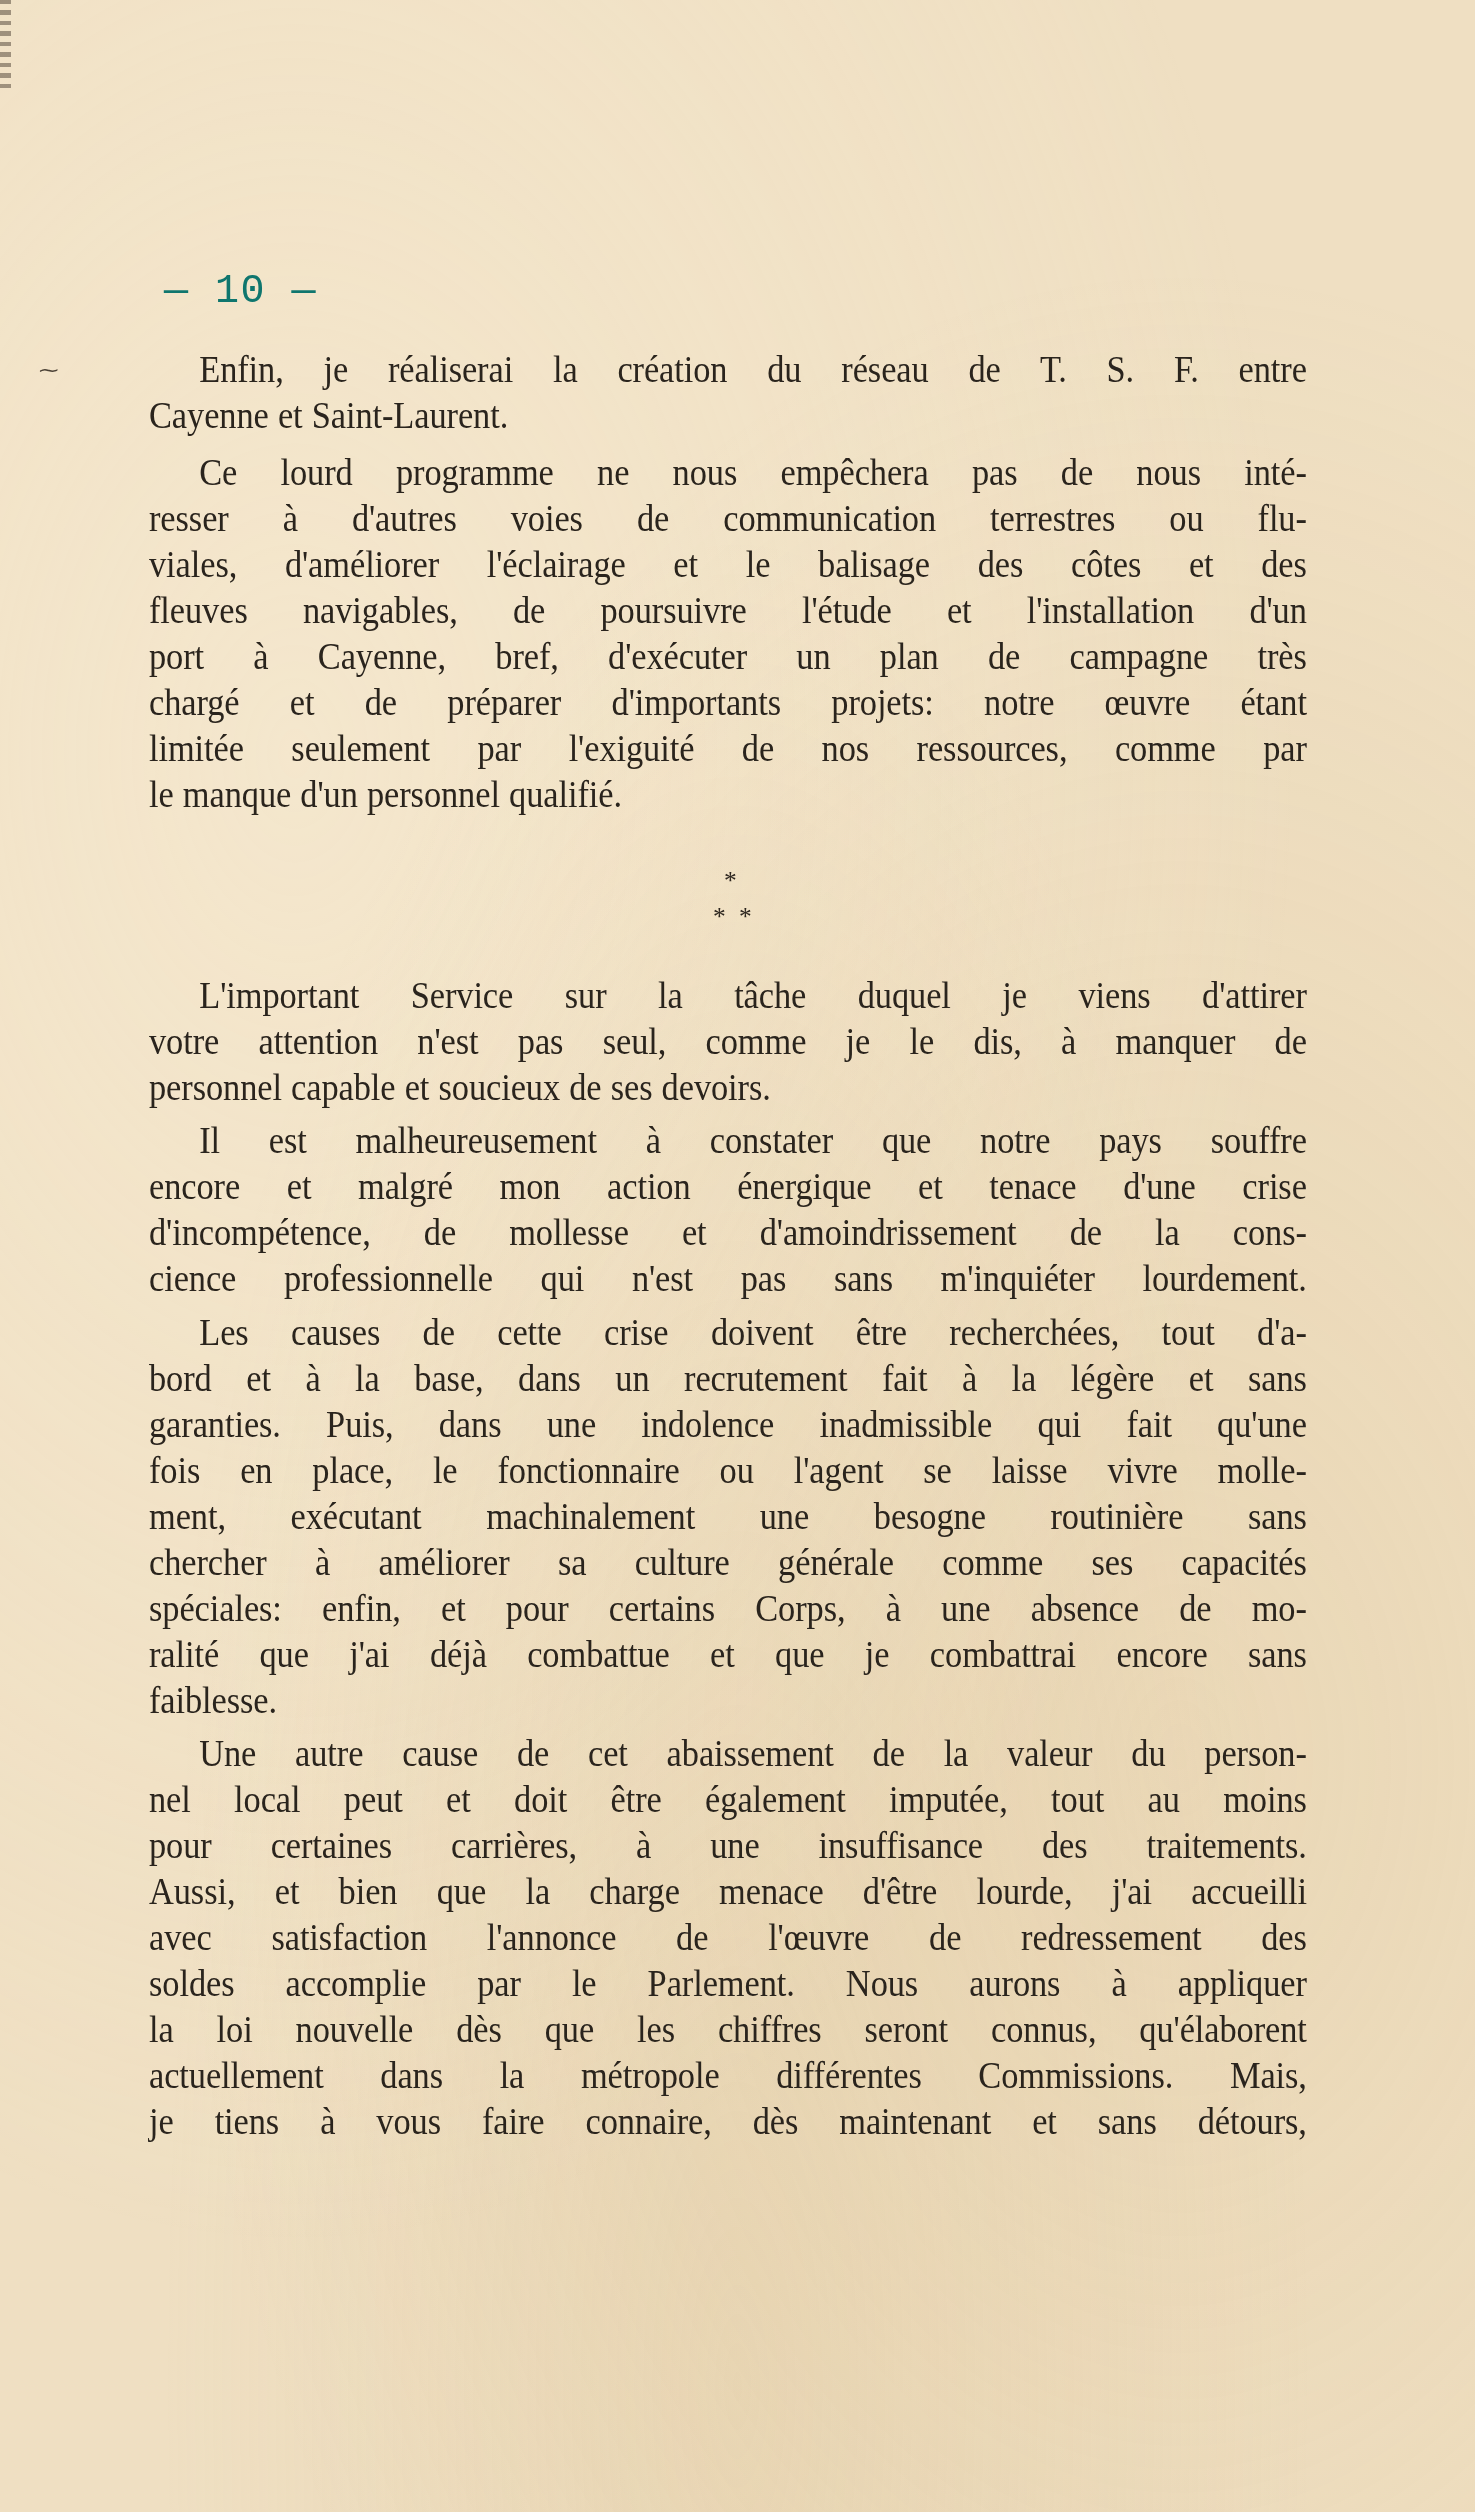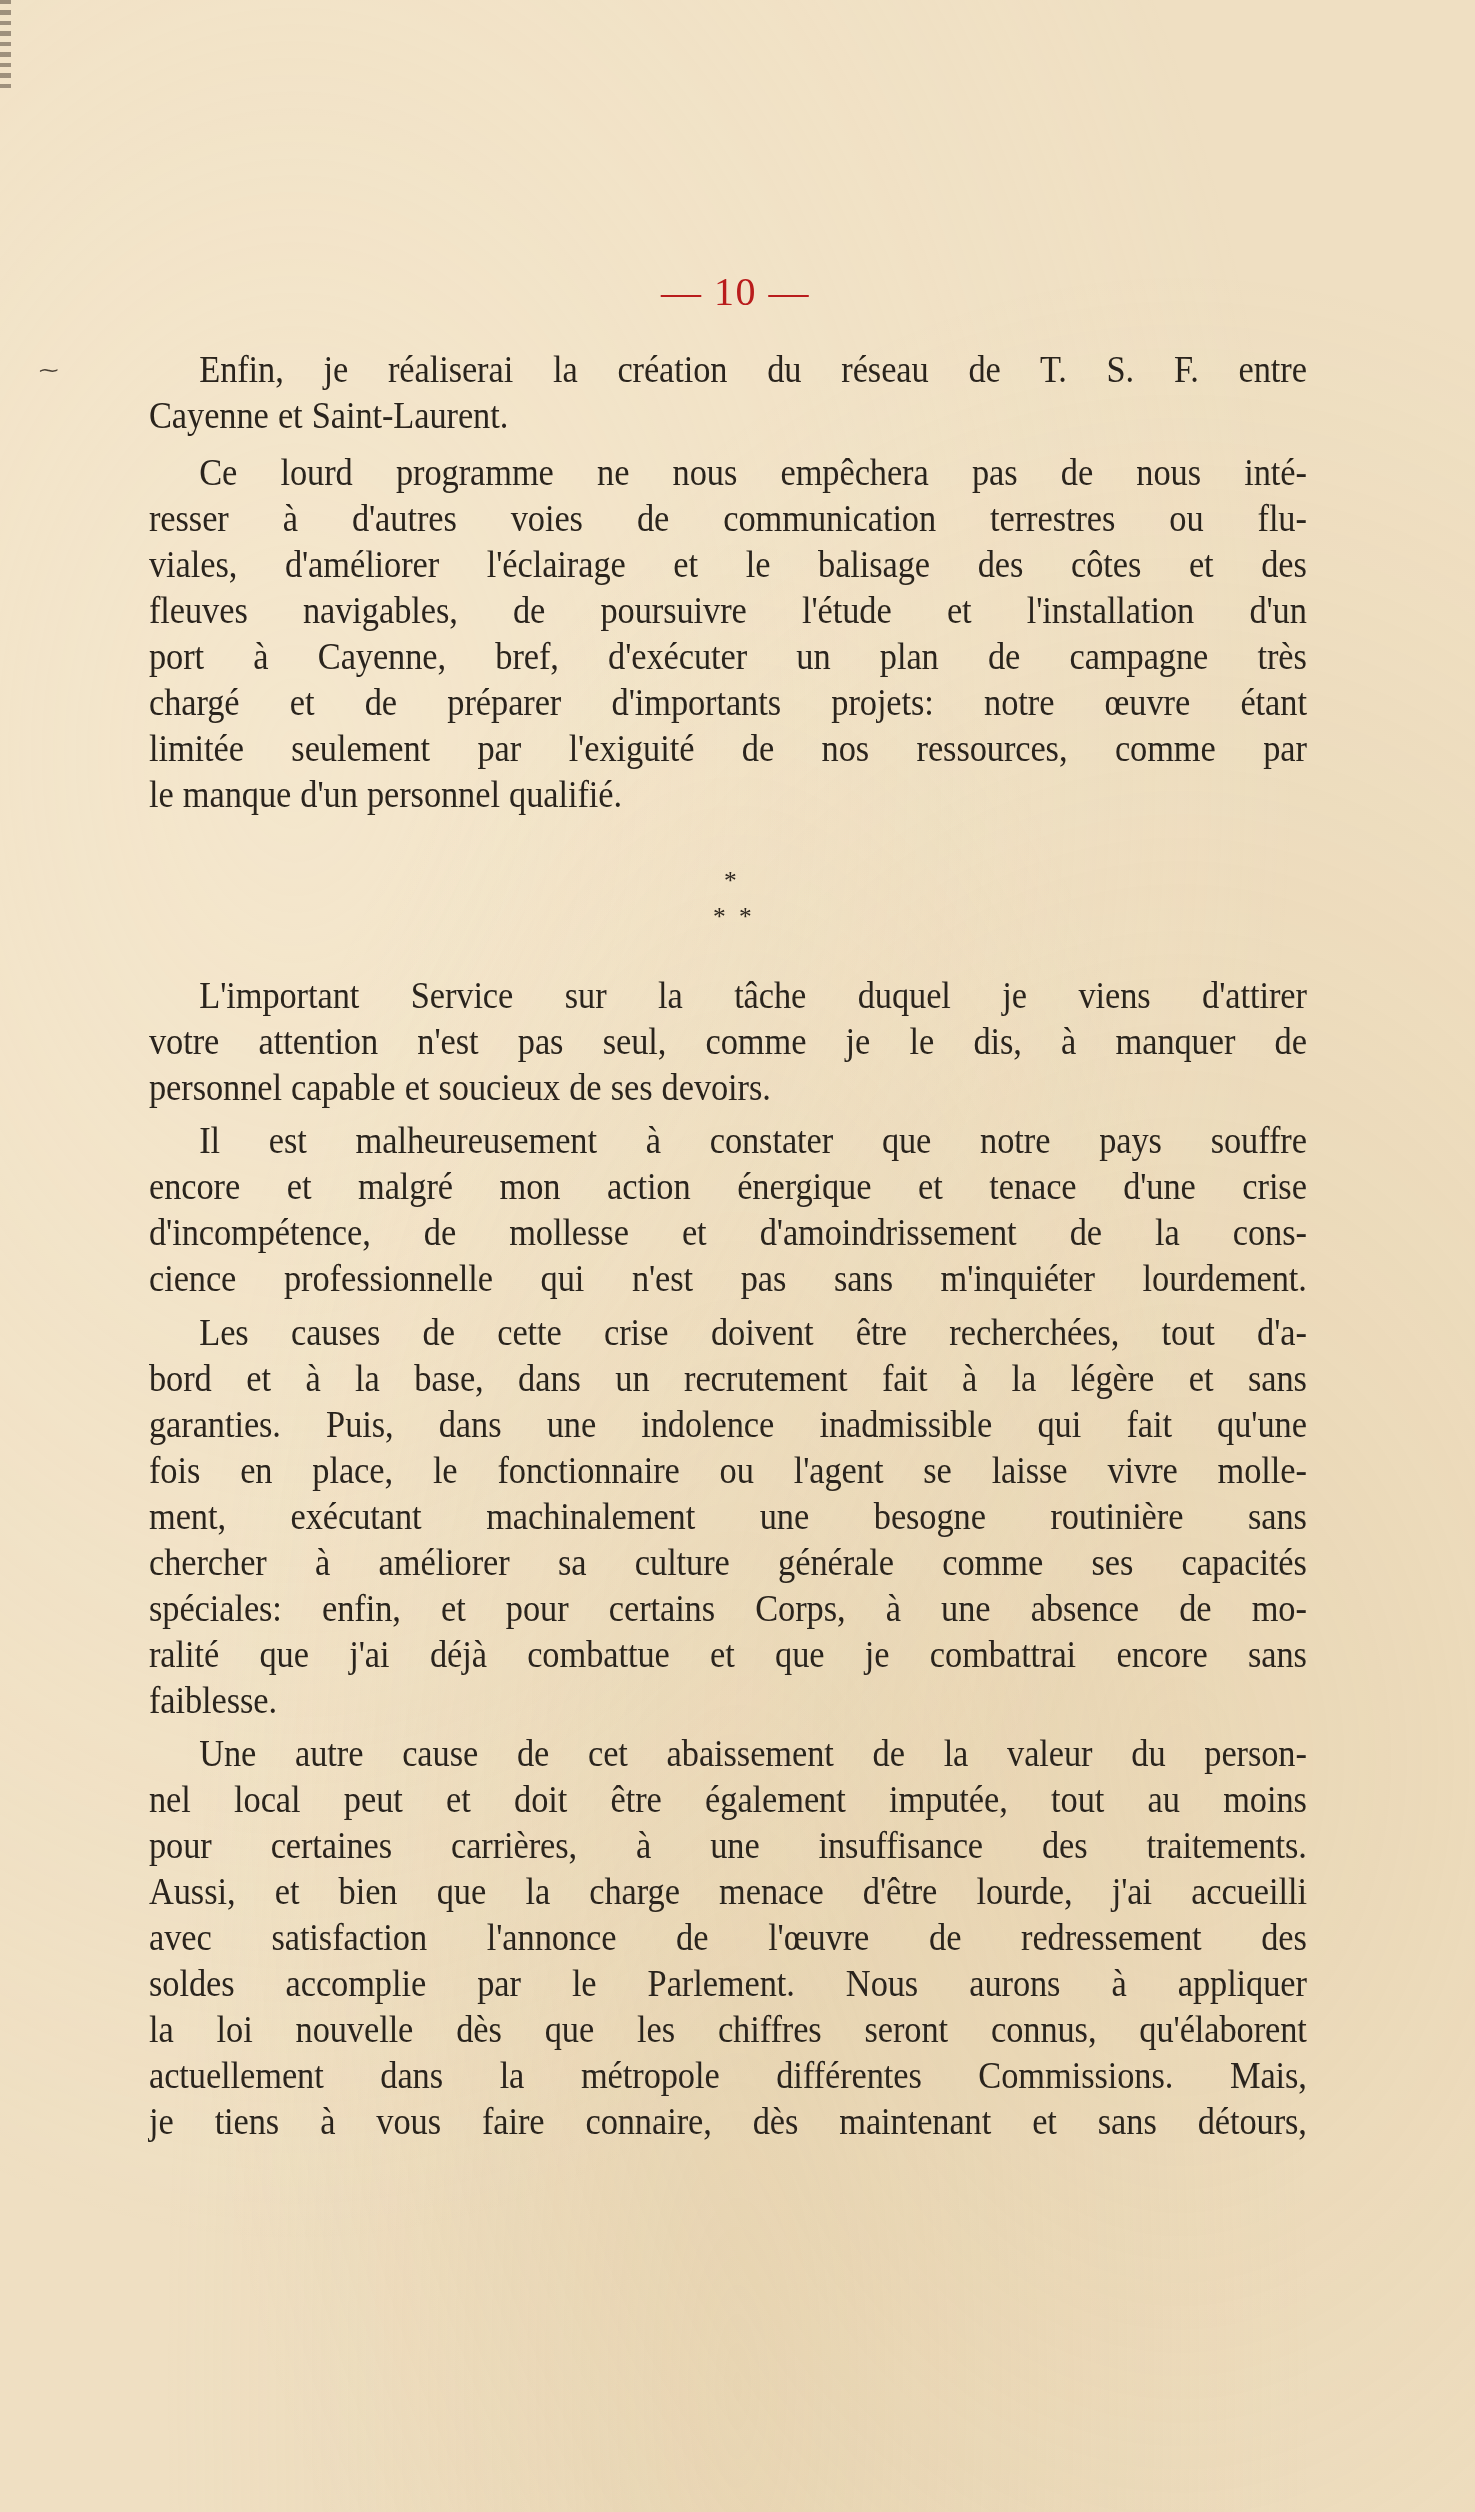--- a/index.html
+++ b/index.html
@@ -19,27 +19,27 @@
     font-family: "Liberation Serif", "DejaVu Serif", serif;
     color: #2a241d;
   }
   .page {
     position: absolute;
     left: 149px;
     top: 269px;
     width: 1158px;
   }
   .page-number {
-    text-align: center;
     font-size: 40px;
     line-height: 45px;
     margin-left: 15px;
     letter-spacing: 1.5px;
     margin-bottom: 33px;
-    color: #b91c1c;
+    color: #0f766e;
+    font-family: Liberation Mono, monospace;
   }
   .para {
     font-size: 37px;
     line-height: 46px;
     text-align: justify;
     text-align-last: left;
     margin: 0;
     padding: 0;
     letter-spacing: -0.1px;
     word-spacing: 0.7px;

